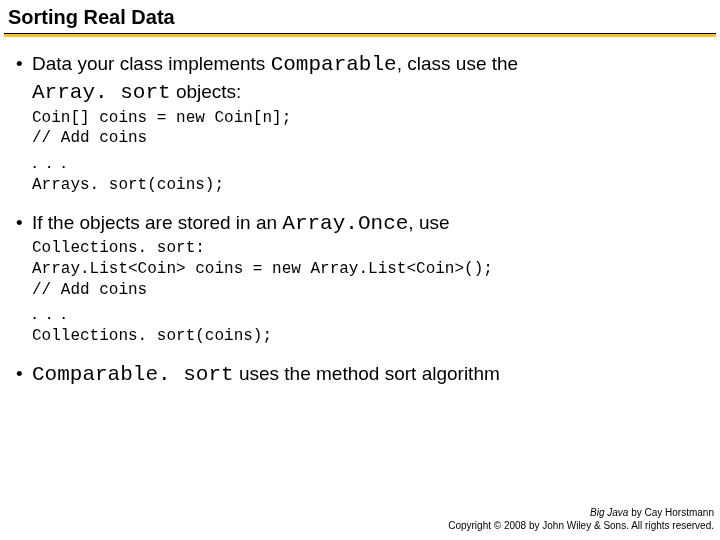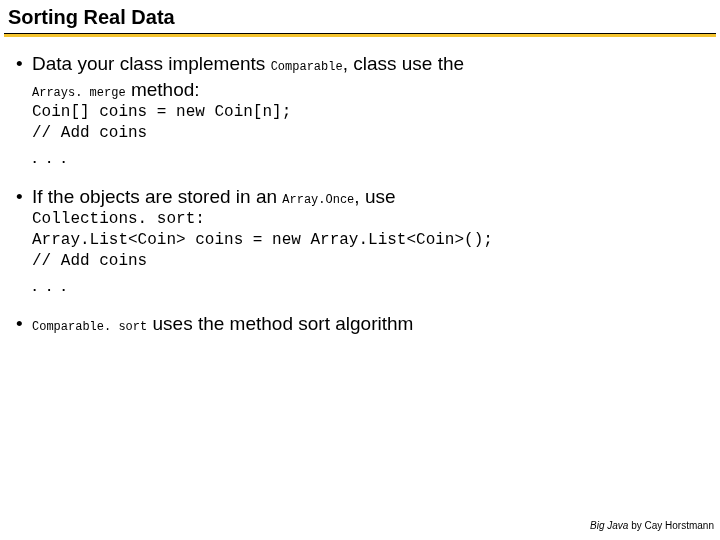--- a/index.html
+++ b/index.html
@@ -32,21 +32,21 @@
   li .bullet-row { display: flex; }
   li .bullet-dot {
     width: 18px;
     flex: 0 0 18px;
     text-align: left;
     padding-left: 2px;
   }
   li .bullet-text { flex: 1; }
   .mono {
     font-family: "Courier New", Courier, monospace;
-    font-size: 12px;
+    font-size: 21px;
   }
   .codeblock {
     font-family: "Courier New", Courier, monospace;
     font-size: 16px;
     white-space: pre;
     line-height: 1.3;
     margin-left: 18px;
   }
   .dots {
     font-size: 19px;
@@ -72,49 +72,52 @@
 <div class="title">Sorting Real Data</div>
 <div class="title-rule"></div>
 
 <div class="content">
   <ul>
     <li>
       <div class="bullet-row">
         <span class="bullet-dot">•</span>
         <span class="bullet-text">
           <span>Data your class implements </span><span class="mono">Comparable</span><span>, class use the </span><br>
-          <span class="mono">Arrays. merge</span><span> method:</span>
+          <span class="mono">Array. sort</span><span> objects:</span>
         </span>
       </div>
       <div class="codeblock">Coin[] coins = new Coin[n];
 // Add coins</div>
       <div class="dots">. . .</div>
+      <div class="codeblock">Arrays. sort(coins);</div>
     </li>
 
     <li>
       <div class="bullet-row">
         <span class="bullet-dot">•</span>
         <span class="bullet-text">
           <span>If the objects are stored in an </span><span class="mono">Array.Once</span><span>, use</span>
         </span>
       </div>
       <div class="codeblock">Collections. sort:
 Array.List&lt;Coin&gt; coins = new Array.List&lt;Coin&gt;();
 // Add coins</div>
       <div class="dots">. . .</div>
+      <div class="codeblock">Collections. sort(coins);</div>
     </li>
 
     <li>
       <div class="bullet-row">
         <span class="bullet-dot">•</span>
         <span class="bullet-text">
           <span class="mono">Comparable. sort</span><span> uses the method sort algorithm</span>
         </span>
       </div>
     </li>
   </ul>
 </div>
 
 <div class="footer">
   <div>
     <span class="book-title">Big Java</span><span> by Cay Horstmann</span>
   </div>
+  <div>Copyright © 2008 by John Wiley &amp; Sons. All rights reserved.</div>
 </div>
 
 </body></html>

